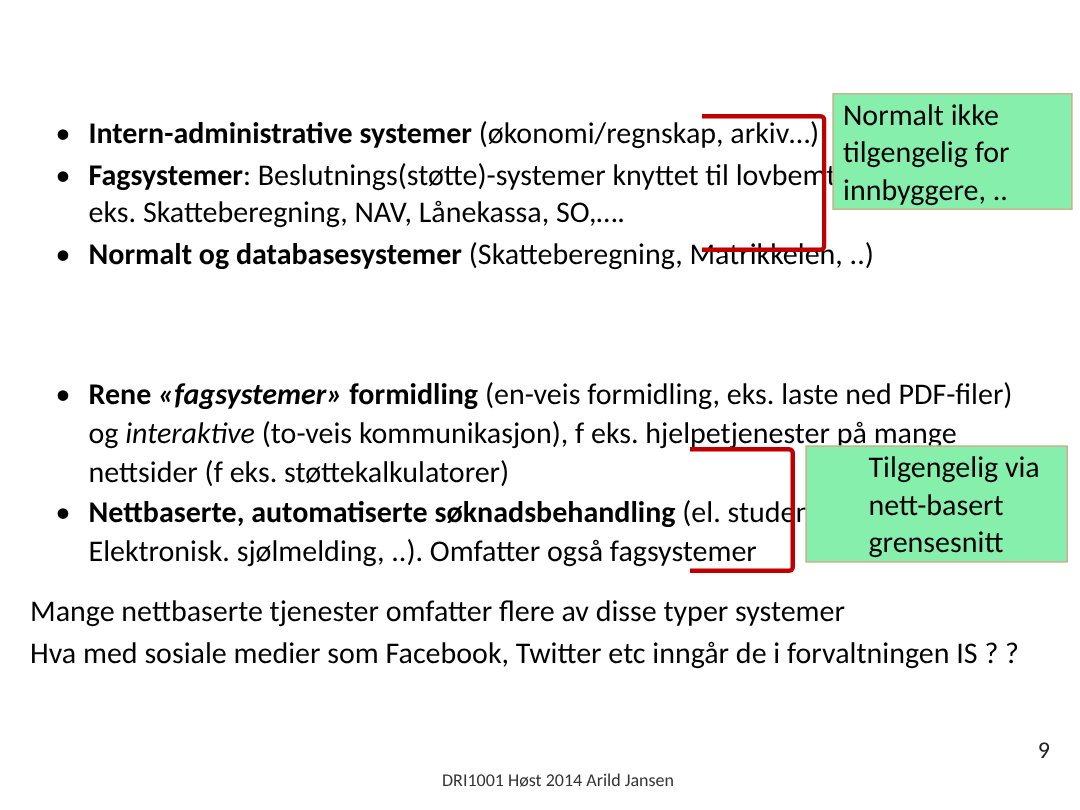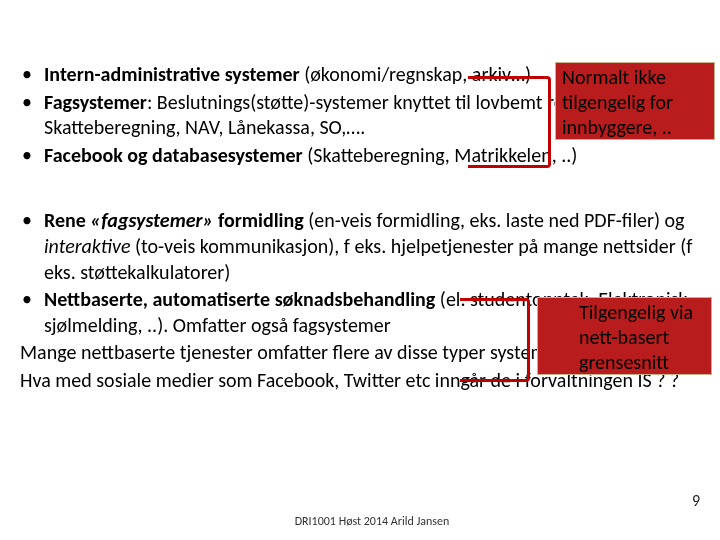--- a/index.html
+++ b/index.html
@@ -34,21 +34,21 @@
     top: 62px;
     width: 680px;
     font-size: 20px;
     line-height: 1.28;
     font-weight: 700;
   }
   .body .normal { font-weight: 400; }
   .body p { margin: 0 0 2px 0; }
   ul.bullets {
     list-style: none;
-    margin: 0;
+    margin: 15px;
     padding: 0;
   }
   ul.bullets > li {
     position: relative;
     padding-left: 24px;
     margin: 0 0 2px 0;
   }
   ul.bullets > li::before {
     content: "•";
     position: absolute;
@@ -56,21 +56,21 @@
     top: 0;
     font-weight: 400;
   }
   .plain {
     padding-left: 0;
   }
   .gap { height: 38px; }
   .italic { font-style: italic; }
   .callout {
     position: absolute;
-    background: #b91c1c;
+    background: #86efac;
     border: 1px solid #c9b28e;
     font-size: 20px;
     font-weight: 400;
     padding: 2px 6px;
     line-height: 1.25;
     box-sizing: border-box;
   }
   .callout1 {
     left: 555px;
     top: 62px;
@@ -132,21 +132,21 @@
 
   <div class="body">
     <ul class="bullets">
       <li>
         <span>Intern-administrative systemer </span><span class="normal">(økonomi/regnskap, arkiv…)</span>
       </li>
       <li>
         <span>Fagsystemer</span><span class="normal">: Beslutnings(støtte)-systemer knyttet til lovbemt regelverk, f eks. Skatteberegning, NAV, Lånekassa, SO,….</span>
       </li>
       <li>
-        <span>Facebook og databasesystemer </span><span class="normal">(Skatteberegning, Matrikkelen, ..)</span>
+        <span>Normalt og databasesystemer </span><span class="normal">(Skatteberegning, Matrikkelen, ..)</span>
       </li>
     </ul>
 
     <div class="gap"></div>
 
     <ul class="bullets">
       <li>
         <span>Rene </span><span class="italic">«fagsystemer»</span><span> formidling </span><span class="normal">(en-veis formidling, eks. laste ned PDF-filer) og </span><span class="italic normal">interaktive </span><span class="normal">(to-veis kommunikasjon), f eks. hjelpetjenester på mange nettsider (f eks. støttekalkulatorer)</span>
       </li>
       <li>

